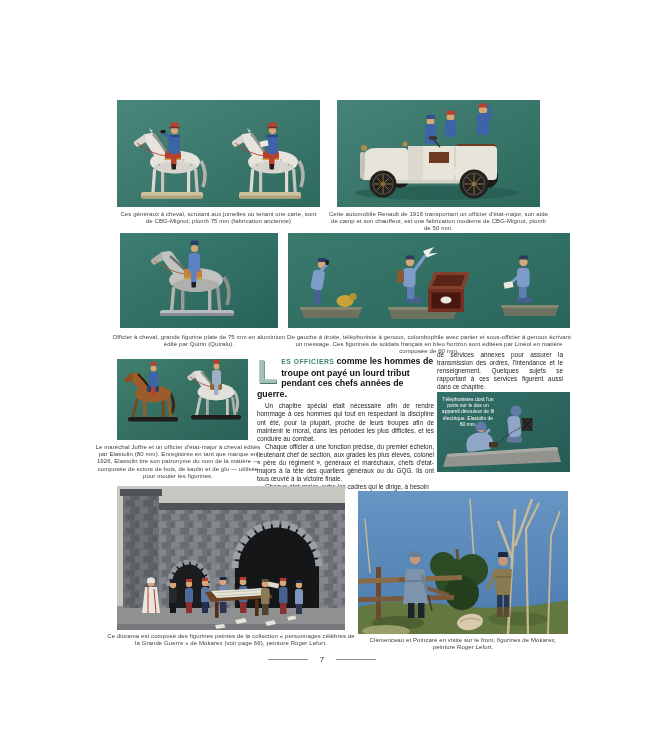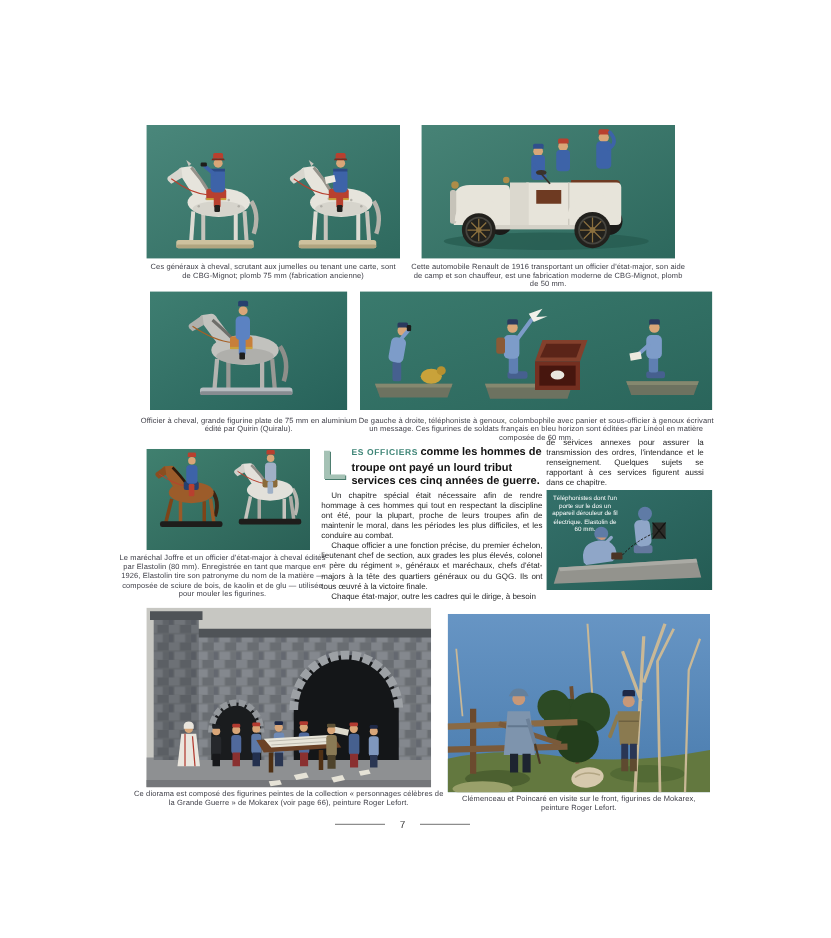--- a/index.html
+++ b/index.html
@@ -280,21 +280,21 @@
         <rect x="28" y="3" width="9" height="15" rx="3" fill="#9fb0c6"></rect>
         <circle cx="32.5" cy="-0.5" r="3" fill="#d9a678"></circle>
         <path d="M29.2,-3.5 h6.6 v-2.4 q0,-1.1 -1.1,-1.1 h-4.4 q-1.1,0 -1.1,1.1 Z" fill="#b8402f"></path>
         <rect x="7" y="48" width="50" height="4.5" rx="1.8" fill="#1e1d1b"></rect>
       </g>
     </svg>
   </div>
   <div class="cap" style="left:95px;top:444px;width:166px;">Le maréchal Joffre et un officier d'état-major à cheval édités par Elastolin (80 mm). Enregistrée en tant que marque en 1926, Elastolin tire son patronyme du nom de la matière — composée de sciure de bois, de kaolin et de glu — utilisée pour mouler les figurines.</div>
 
   <div class="textcol" style="left:257px;top:356px;width:177px;">
-    <p class="heading"><span class="dropcap">L</span><span class="leadin">ES OFFICIERS</span><span>comme les hommes de troupe ont payé un lourd tribut services ces cinq années de guerre.</span></p>
+    <p class="heading"><span class="dropcap">L</span><span class="leadin">ES OFFICIERS</span><span>comme les hommes de troupe ont payé un lourd tribut pendant ces chefs années de guerre.</span></p>
     <p>Un chapitre spécial était nécessaire afin de rendre hommage à ces hommes qui tout en respectant la discipline ont été, pour la plupart, proche de leurs troupes afin de maintenir le moral, dans les périodes les plus difficiles, et les conduire au combat.</p>
     <p>Chaque officier a une fonction précise, du premier échelon, lieutenant chef de section, aux grades les plus élevés, colonel « père du régiment », généraux et maréchaux, chefs d'état-majors à la tête des quartiers généraux ou du GQG. Ils ont tous œuvré à la victoire finale.</p>
     <p>Chaque état-major, outre les cadres qui le dirige, à besoin</p>
   </div>
 
   <div class="textcol" style="left:437px;top:351px;width:126px;">
     <p class="noindent">de services annexes pour assurer la transmission des ordres, l'intendance et le renseignement. Quelques sujets se rapportant à ces services figurent aussi dans ce chapitre.</p>
   </div>
 
   <div class="ph" style="left:437px;top:392px;width:133px;height:80px;">

